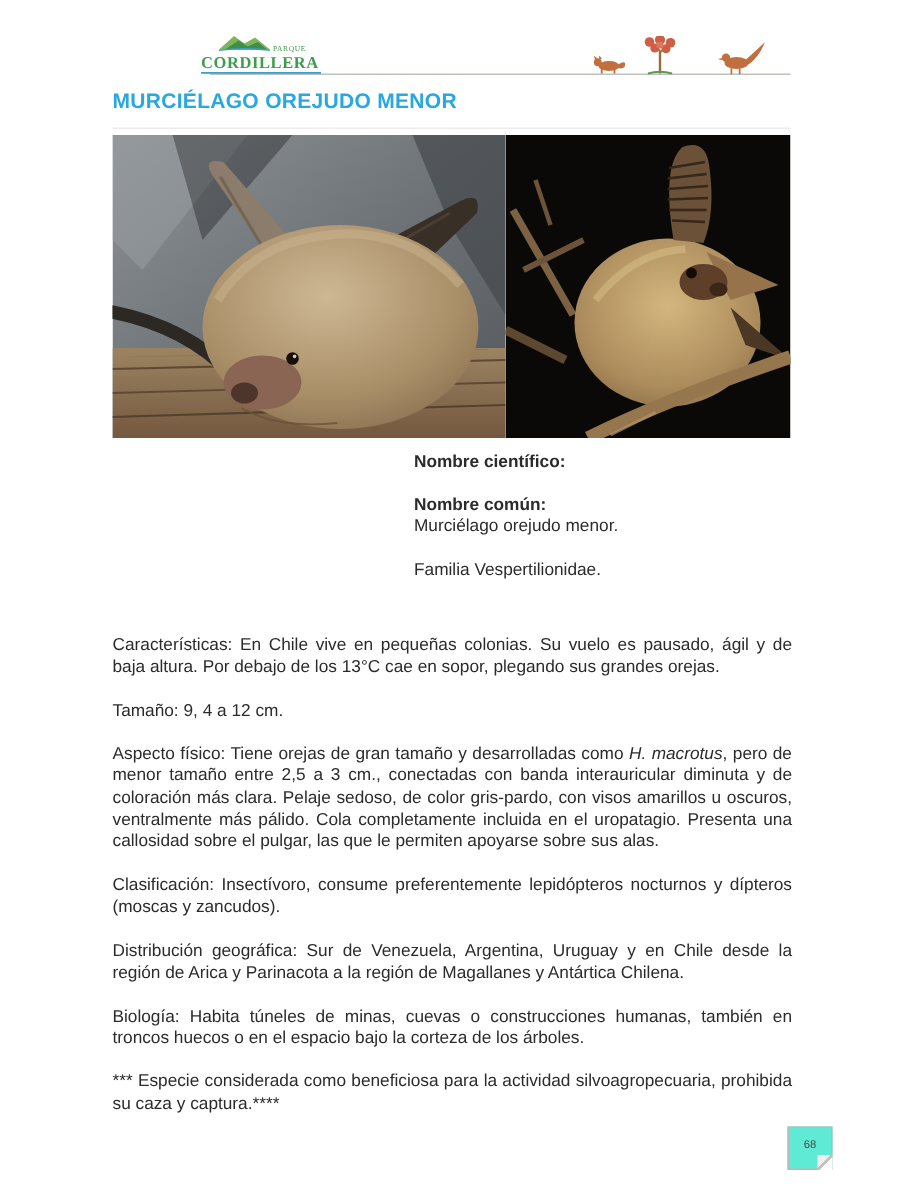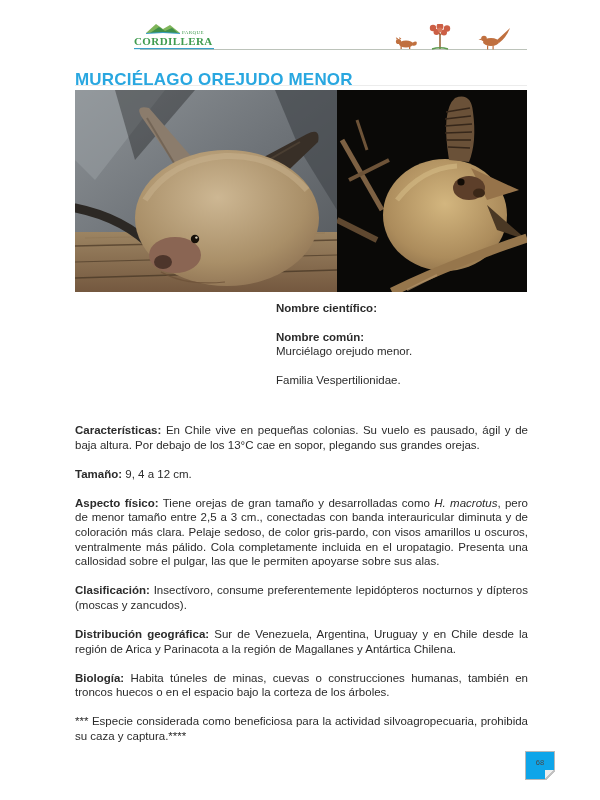--- a/index.html
+++ b/index.html
@@ -6,40 +6,40 @@
   body{
     width:600px;height:800px;position:relative;background:#ffffff;
     font-family:"Liberation Sans", sans-serif;color:#2b2b2b;overflow:hidden;
   }
   
   .header-rule{position:absolute;left:140px;top:49px;width:387px;height:1px;background:#bcc3ba;}
   .logo{position:absolute;left:132px;top:21px;width:84px;height:32px;}
   .fauna-icons{position:absolute;left:388px;top:24px;width:140px;height:27px;}
   
   .page-title{
-    position:absolute;left:75px;top:70px;font-size:17px;font-weight:bold;
+    position:absolute;left:75px;top:59px;font-size:14px;font-weight:bold;
     color:#29a7e0;letter-spacing:0.2px;
   }
   .title-rule{position:absolute;left:75px;top:85px;width:452px;height:1px;background:#ececec;}
   
   .photos{position:absolute;left:75px;top:90px;width:452px;height:202px;display:flex;}
   .photos svg{display:block;}
   
   .info{position:absolute;left:276px;top:301px;width:262px;font-size:11.5px;line-height:14px;}
   .info-group{margin-bottom:15px;}
   .info-label{font-weight:bold;}
   .italic{font-style:italic;}
   
   .sections{position:absolute;left:75px;top:423px;width:453px;font-size:11.5px;line-height:14.6px;}
   .para{margin:0 0 14.5px 0;text-align:justify;}
-  .para b{font-weight:bold;}
+  .para b{font-weight:normal;}
   
   .page-badge{
     position:absolute;left:525px;top:751px;width:30px;height:29px;
-    border:1px solid #b8b8b8;background:#0ea5e9;box-sizing:border-box;
+    border:1px solid #b8b8b8;background:#5eead4;box-sizing:border-box;
     font-size:7.5px;color:#4a4a4a;text-align:center;padding-top:6px;
   }
   .page-fold{
     position:absolute;right:-1px;bottom:-1px;width:10px;height:10px;
     background:linear-gradient(315deg,#ffffff 42%,#c2c2c2 42% 58%,#efefef 58%);
   }
 </style>
 </head>
 <body>
 

